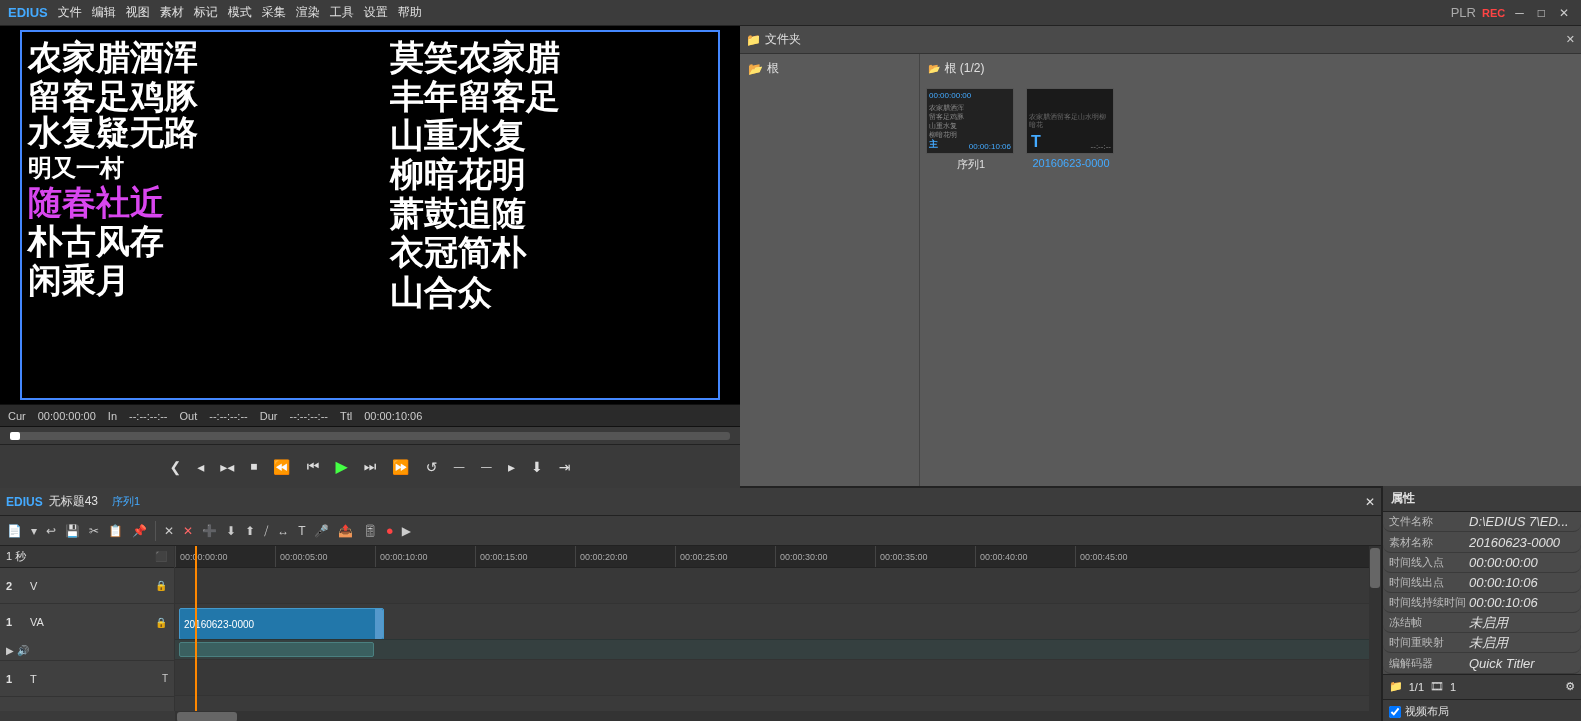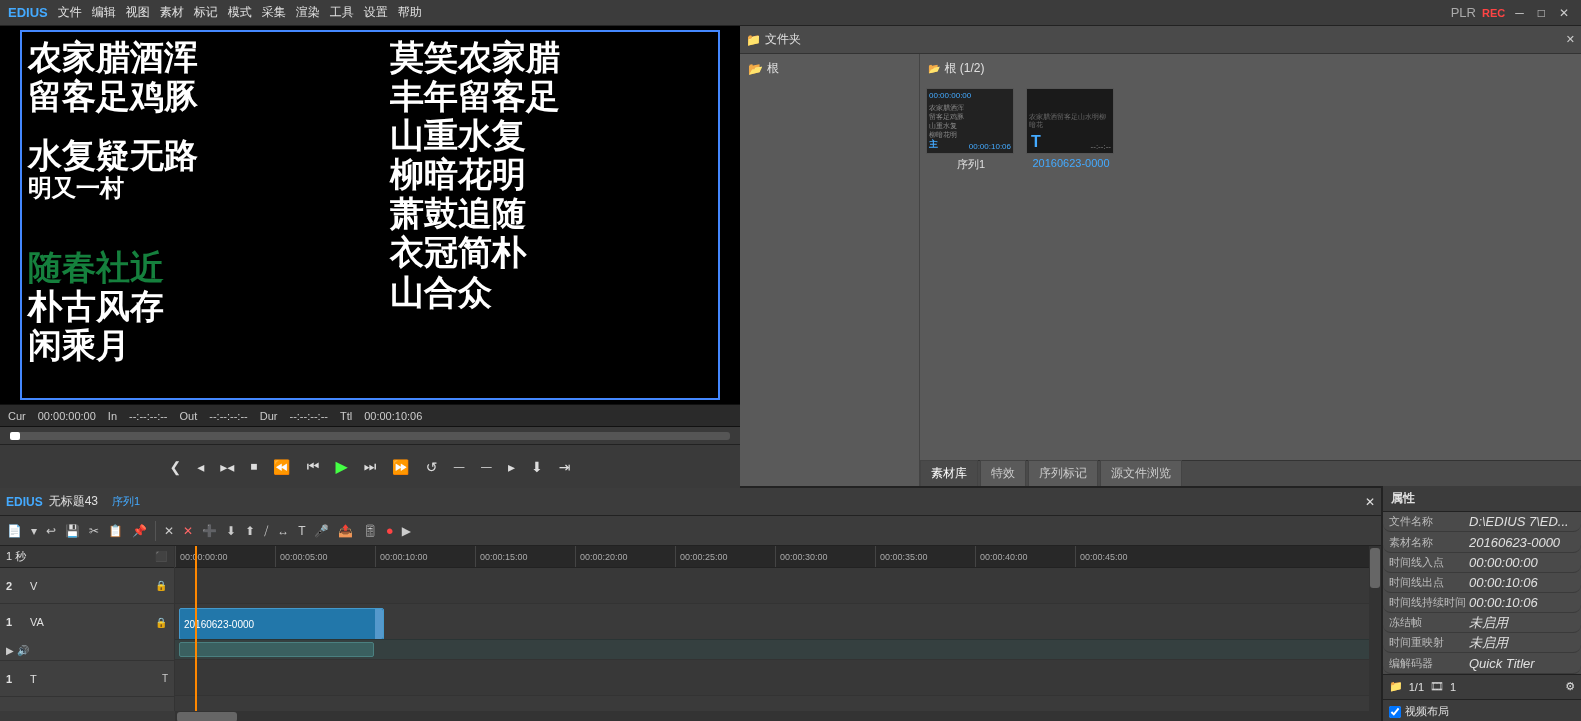--- a/index.html
+++ b/index.html
@@ -111,23 +111,23 @@
 
 <div id="main-area">
 
   <div id="preview-area">
     <div id="preview-canvas">
 
       <div style="display:flex;width:100%;height:100%;">
         <div style="flex:1;padding:6px;line-height:1.15;overflow:hidden;">
           <div style="color:#fff;font-size:34px;font-family:serif;font-weight:bold;">农家腊酒浑</div>
           <div style="color:#fff;font-size:34px;font-family:serif;font-weight:bold;">留客足鸡豚</div>
-          <div style="color:#fff;font-size:34px;font-family:Liberation Serif, serif;font-weight:bold;margin-top:20px;">水复疑无路</div>
+          <div style="color:#fff;font-size:34px;font-family:Liberation Mono, monospace;font-weight:bold;">水复疑无路</div>
           <div style="color:#fff;font-size:24px;font-family:serif;font-weight:bold;">明又一村</div>
-          <div style="color:#15803d;font-size:34px;font-family:serif;font-weight:bold;margin-top:45px;">随春社近</div>
+          <div style="color:#d946ef;font-size:34px;font-family:serif;font-weight:bold;">随春社近</div>
           <div style="color:#fff;font-size:34px;font-family:serif;font-weight:bold;">朴古风存</div>
           <div style="color:#fff;font-size:34px;font-family:serif;font-weight:bold;">闲乘月</div>
         </div>
         <div style="flex:1;padding:6px;line-height:1.15;overflow:hidden;margin-left:28px;">
           <div style="color:#fff;font-size:34px;font-family:serif;font-weight:bold;">莫笑农家腊</div>
           <div style="color:#fff;font-size:34px;font-family:serif;font-weight:bold;">丰年留客足</div>
           <div style="color:#fff;font-size:34px;font-family:serif;font-weight:bold;">山重水复</div>
           <div style="color:#fff;font-size:34px;font-family:serif;font-weight:bold;">柳暗花明</div>
           <div style="color:#fff;font-size:34px;font-family:serif;font-weight:bold;">萧鼓追随</div>
           <div style="color:#fff;font-size:34px;font-family:serif;font-weight:bold;">衣冠简朴</div>
@@ -217,26 +217,20 @@
               <div class="bin-thumb-inner" style="font-size:7px;line-height:1.2;padding:2px;color:#666;text-align:left;overflow:hidden;word-break:break-all;">
                 农家腊酒留客足山水明柳暗花
               </div>
               <div class="t-overlay" style="font-size:16px;font-weight:bold;color:#4af;position:absolute;bottom:2px;left:4px;">T</div>
               <div style="position:absolute;bottom:2px;right:2px;font-size:8px;color:#888;">--:--:--</div>
             </div>
             <div class="bin-label" style="color:#4af;">20160623-0000</div>
           </div>
         </div>
 
-        <div id="bin-tabs">
-          <div class="bin-tab active">素材库</div>
-          <div class="bin-tab">特效</div>
-          <div class="bin-tab">序列标记</div>
-          <div class="bin-tab">源文件浏览</div>
-        </div>
       </div>
     </div>
   </div>
 </div>
 
 <div id="bottom-panel">
 
   <div id="timeline-area">
 
     <div id="timeline-header">

